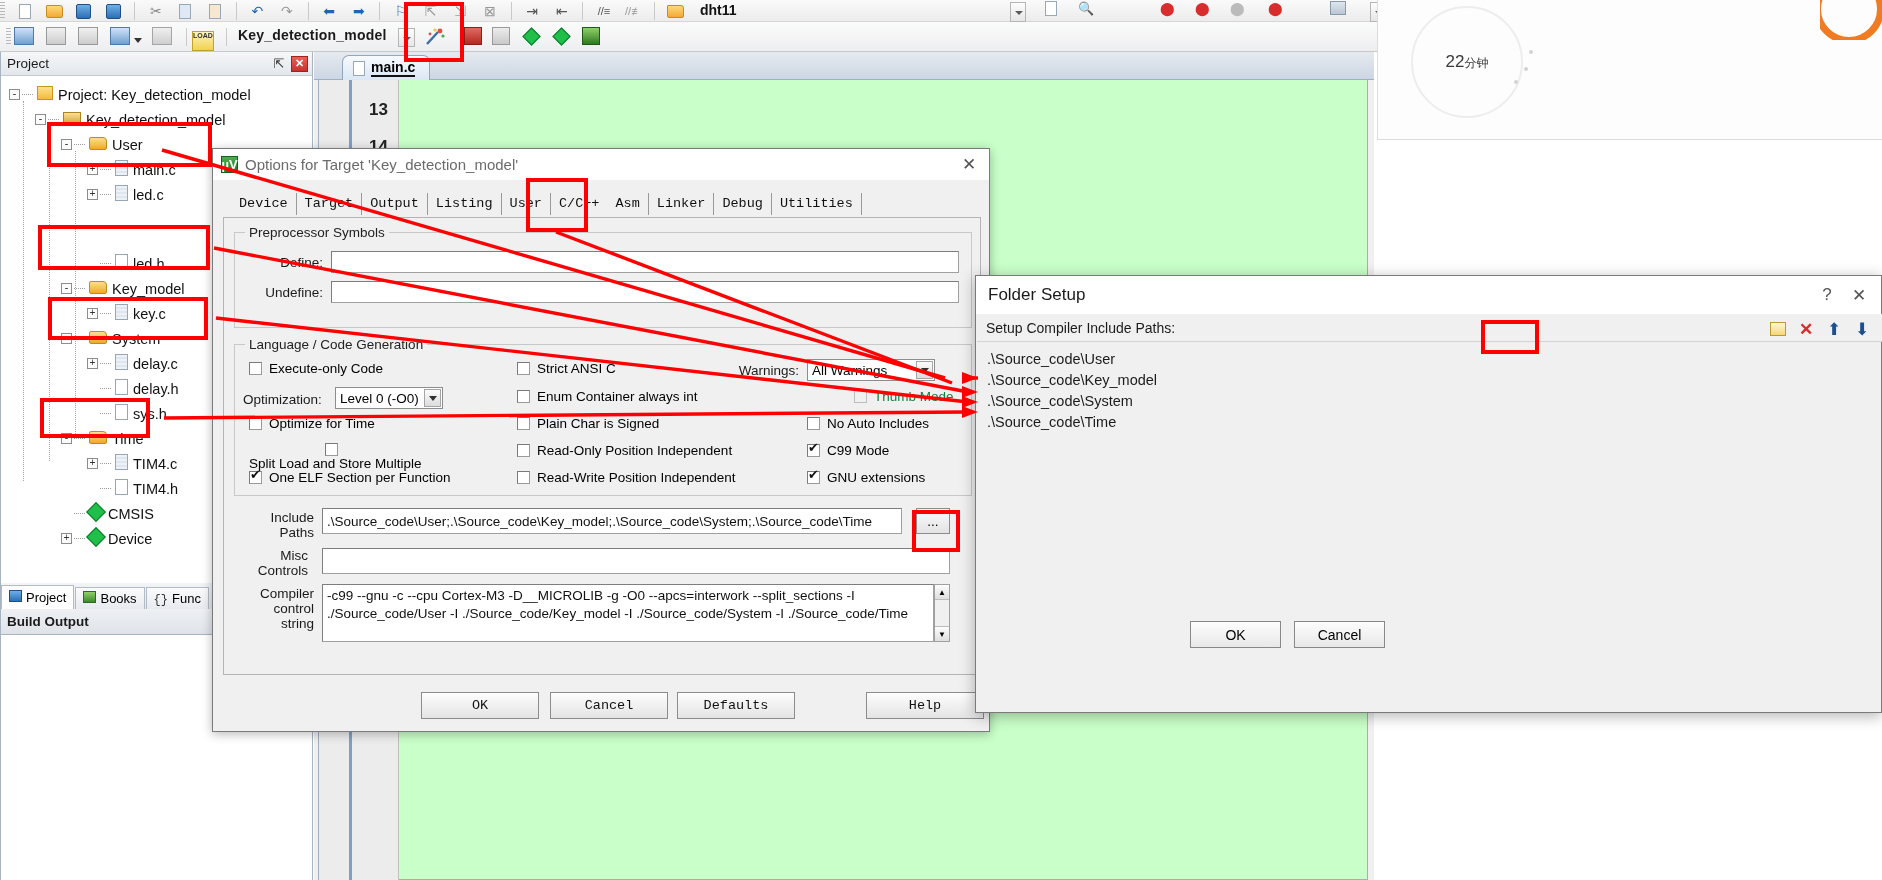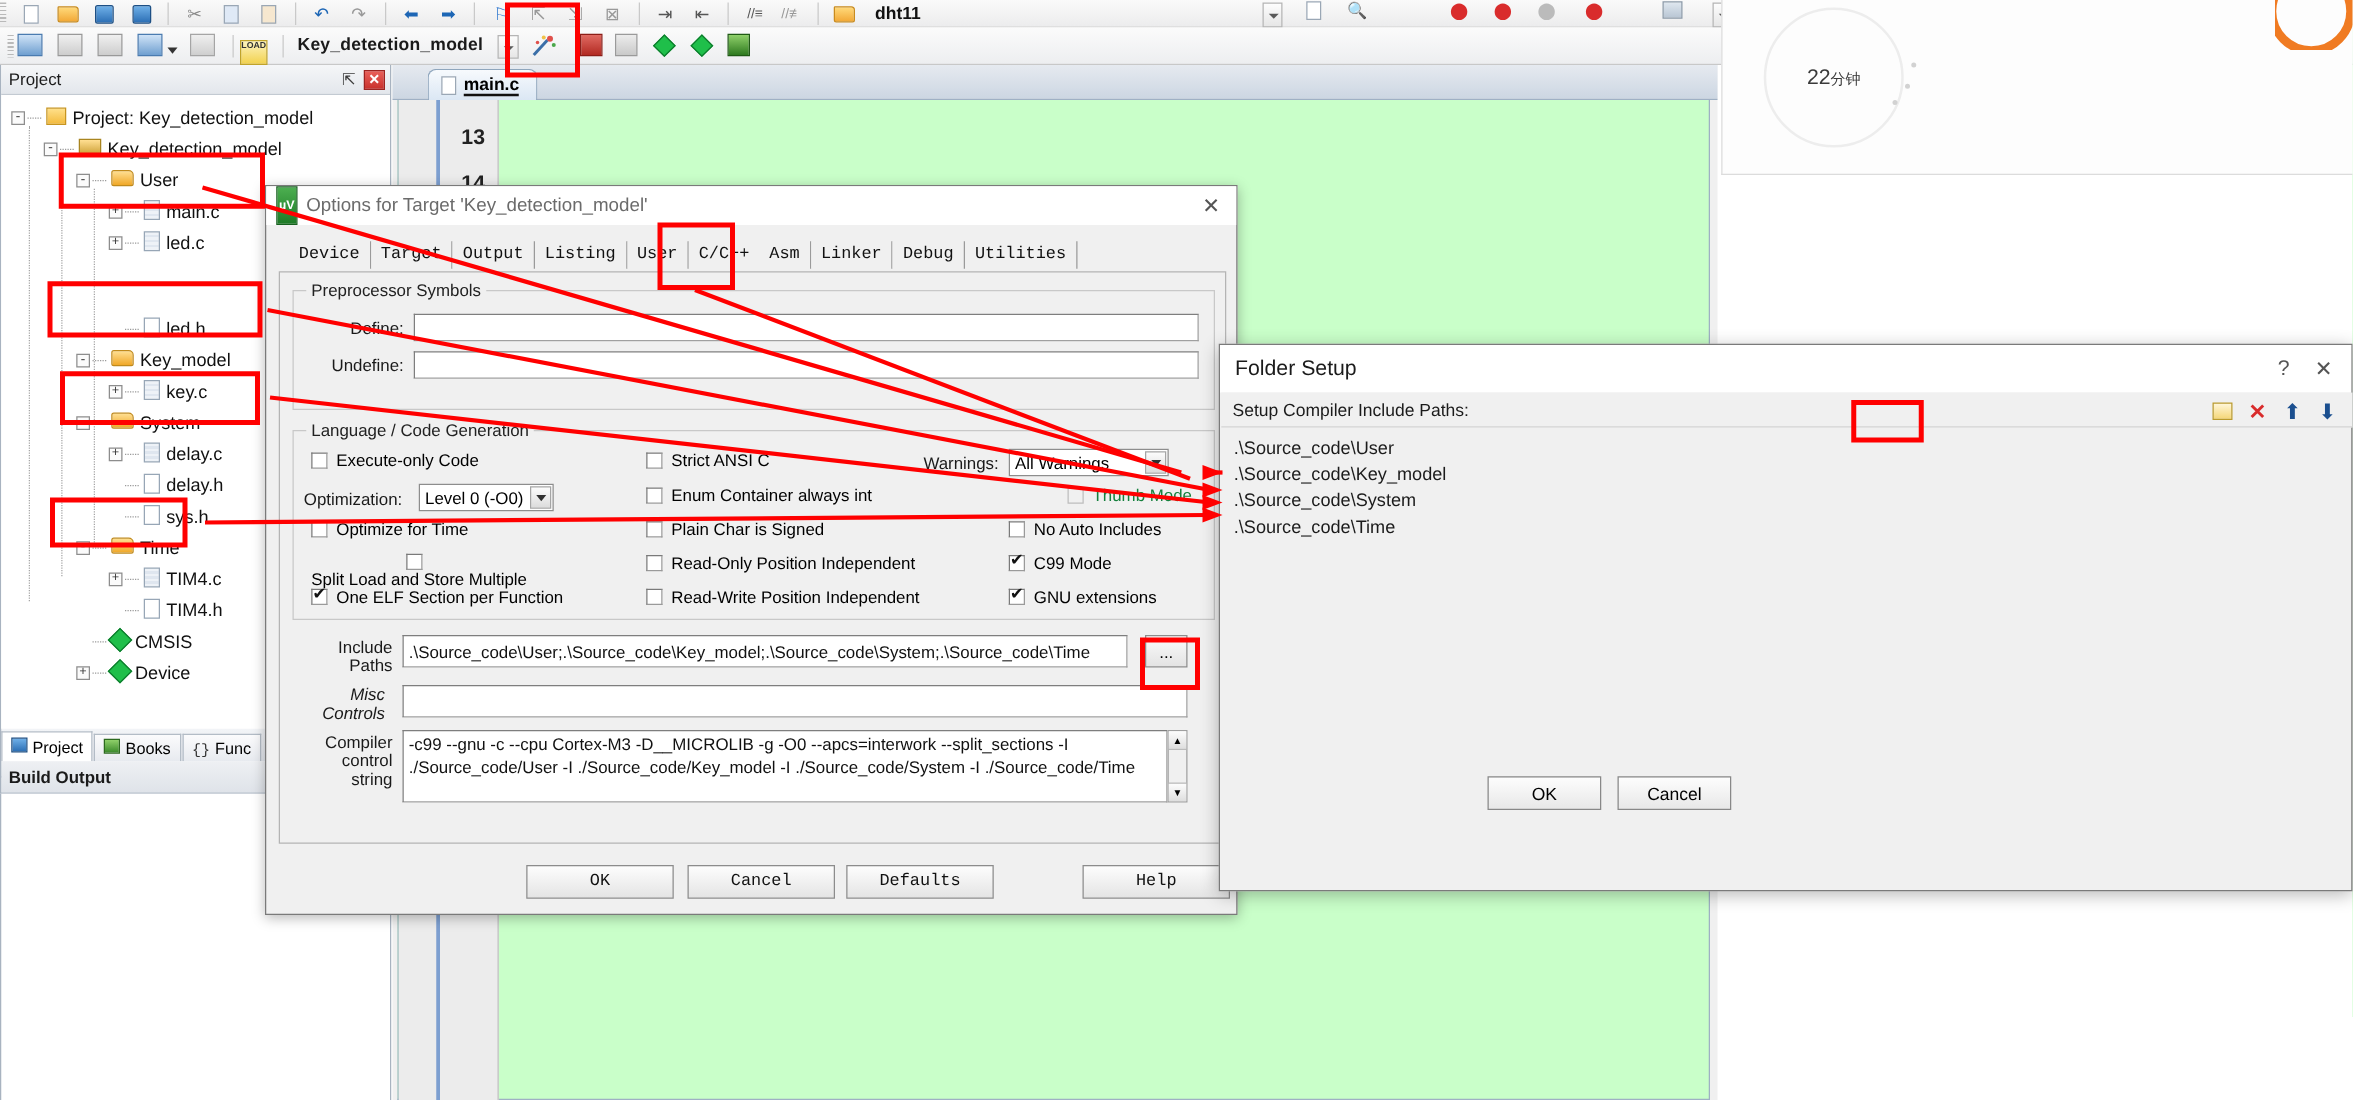--- a/index.html
+++ b/index.html
@@ -171,22 +171,22 @@
   #opt-title {
     height:31px; background:#ffffff; display:flex; align-items:center;
     padding:0 4px 0 8px; font-size:15px; color:#6b6b6b;
   }
   #opt-title .t { flex:1; margin-left:7px; }
   .winbtn {
     width:32px; height:28px; display:flex; align-items:center; justify-content:center;
     font-size:17px; color:#555;
   }
   #keil-logo {
-    width:17px; height:31px; background:linear-gradient(#4caf50,#1d7a26);
-    border:1px solid #15601d; color:#fff; font-size:10px; font-weight:bold;
+    width:17px; height:17px; background:linear-gradient(#4caf50,#1d7a26);
+    border:1px solid #15601d; color:#fff; font-size:13px; font-weight:bold;
     display:flex; align-items:center; justify-content:center; line-height:1;
   }
   #opt-tabs {
     display:flex; align-items:flex-end; height:26px;
     margin:9px 0 0 18px; font-family:"Liberation Mono", monospace; font-size:13.5px;
   }
   .otab {
     padding:3px 8px 4px 8px; border-right:1px solid #9a9a9a;
     background:#f0f0f0; color:#111;
   }
@@ -698,21 +698,21 @@
         <span class="cbox checked"></span>
         <span>GNU extensions</span>
       </div>
     </div>
 
     <div class="fld-label" style="left:6px; top:292px; width:84px; line-height:15px; white-space:pre;">Include
 Paths</div>
     <div class="txtbox" style="left:98px; top:290px; width:580px; height:26px;">.\Source_code\User;.\Source_code\Key_model;.\Source_code\System;.\Source_code\Time</div>
     <div class="btn3d" style="left:692px; top:290px; width:34px; height:26px;">...</div>
 
-    <div class="fld-label" style="left:0; top:330px; width:84px; line-height:15px; white-space:pre;font-style:italic;">Misc
+    <div class="fld-label" style="left:0; top:330px; width:84px; line-height:15px; white-space:pre;">Misc
 Controls</div>
     <div class="txtbox" style="left:98px; top:330px; width:628px; height:26px;"></div>
 
     <div class="fld-label" style="left:6px; top:368px; width:84px; line-height:15px; white-space:pre;">Compiler
 control
 string</div>
     <div class="txtbox" style="left:98px; top:366px; width:612px; height:58px; align-items:flex-start; white-space:normal; line-height:18px; overflow:hidden;">-c99 --gnu -c --cpu Cortex-M3 -D__MICROLIB -g -O0 --apcs=interwork --split_sections -I ./Source_code/User -I ./Source_code/Key_model -I ./Source_code/System -I ./Source_code/Time</div>
     <div class="scrollcol" style="left:710px; top:366px; height:58px;">
       <div class="arw">▲</div>
       <div class="arw" style="border-bottom:none; border-top:1px solid #bbb;">▼</div>

